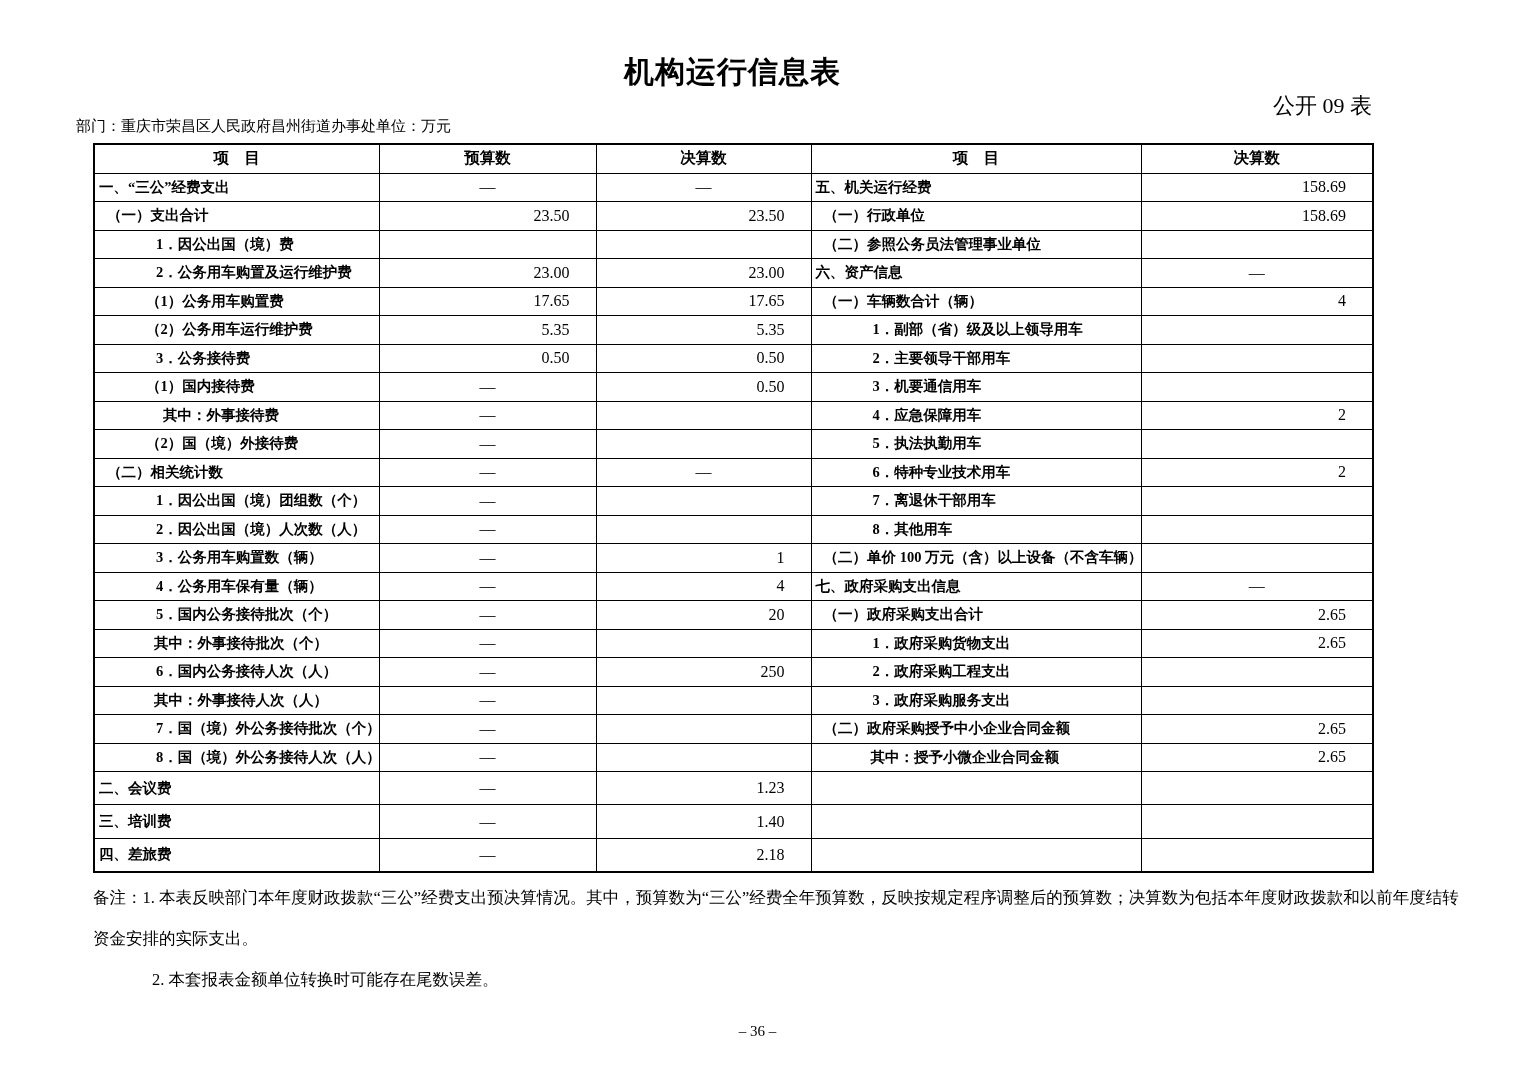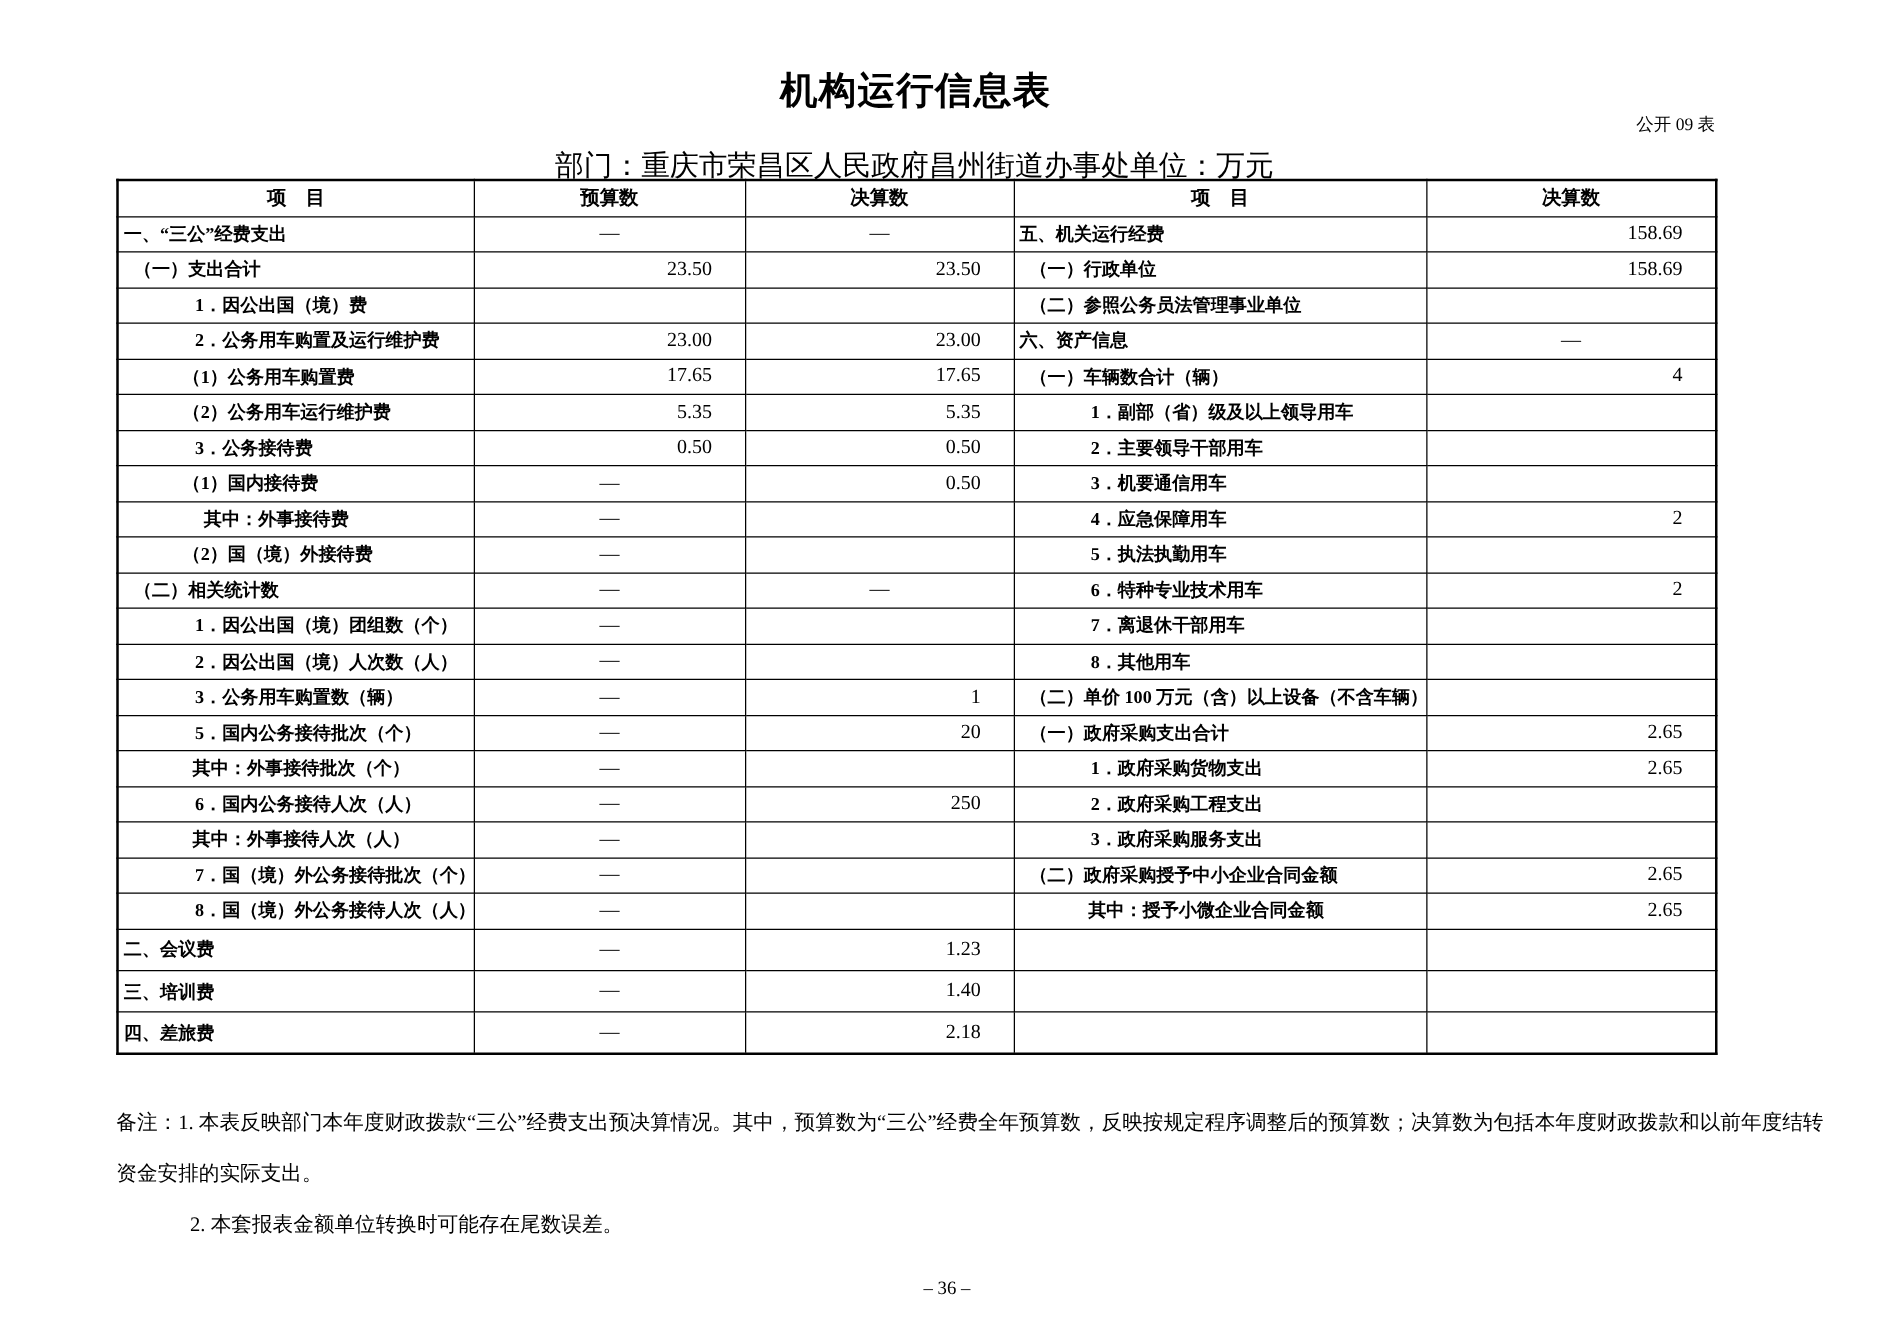--- a/index.html
+++ b/index.html
@@ -11,25 +11,25 @@
     color: #000;
     overflow: hidden;
   }
   .title {
     position: absolute; top: 52px; left: 93px; width: 1279px;
     text-align: center; font-size: 30px; font-weight: bold;
     letter-spacing: 1px;
   }
   .form-code {
     position: absolute; top: 91px; left: 93px; width: 1279px;
-    text-align: right; font-size: 14px;
+    text-align: right; font-size: 22px;
   }
   .meta-row {
-    position: absolute; top: 117px; left: 92px; width: 1279px;
-    display: flex; justify-content: center; font-size: 23px;
+    position: absolute; top: 117px; left: 76px; width: 1279px;
+    display: flex; justify-content: flex-start; font-size: 15px;
   }
   table.info {
     position: absolute; top: 143px; left: 93px;
     width: 1279px; border-collapse: collapse; table-layout: fixed;
     border: 2px solid #000;
   }
   table.info th, table.info td {
     border: 1px solid #000;
     vertical-align: middle;
     overflow: visible;
@@ -188,20 +188,27 @@
         <td class="val num"></td>
       </tr>
       <tr>
         <td class="lab i2">3．公务用车购置数（辆）</td>
         <td class="val dash">—</td>
         <td class="val num">1</td>
         <td class="lab i1">（二）单价 100 万元（含）以上设备（不含车辆）</td>
         <td class="val num"></td>
       </tr>
       <tr>
+        <td class="lab i2">4．公务用车保有量（辆）</td>
+        <td class="val dash">—</td>
+        <td class="val num">4</td>
+        <td class="lab i0">七、政府采购支出信息</td>
+        <td class="val dash">—</td>
+      </tr>
+      <tr>
         <td class="lab i2">5．国内公务接待批次（个）</td>
         <td class="val dash">—</td>
         <td class="val num">20</td>
         <td class="lab i1">（一）政府采购支出合计</td>
         <td class="val num">2.65</td>
       </tr>
       <tr>
         <td class="lab i4">其中：外事接待批次（个）</td>
         <td class="val dash">—</td>
         <td class="val num"></td>

